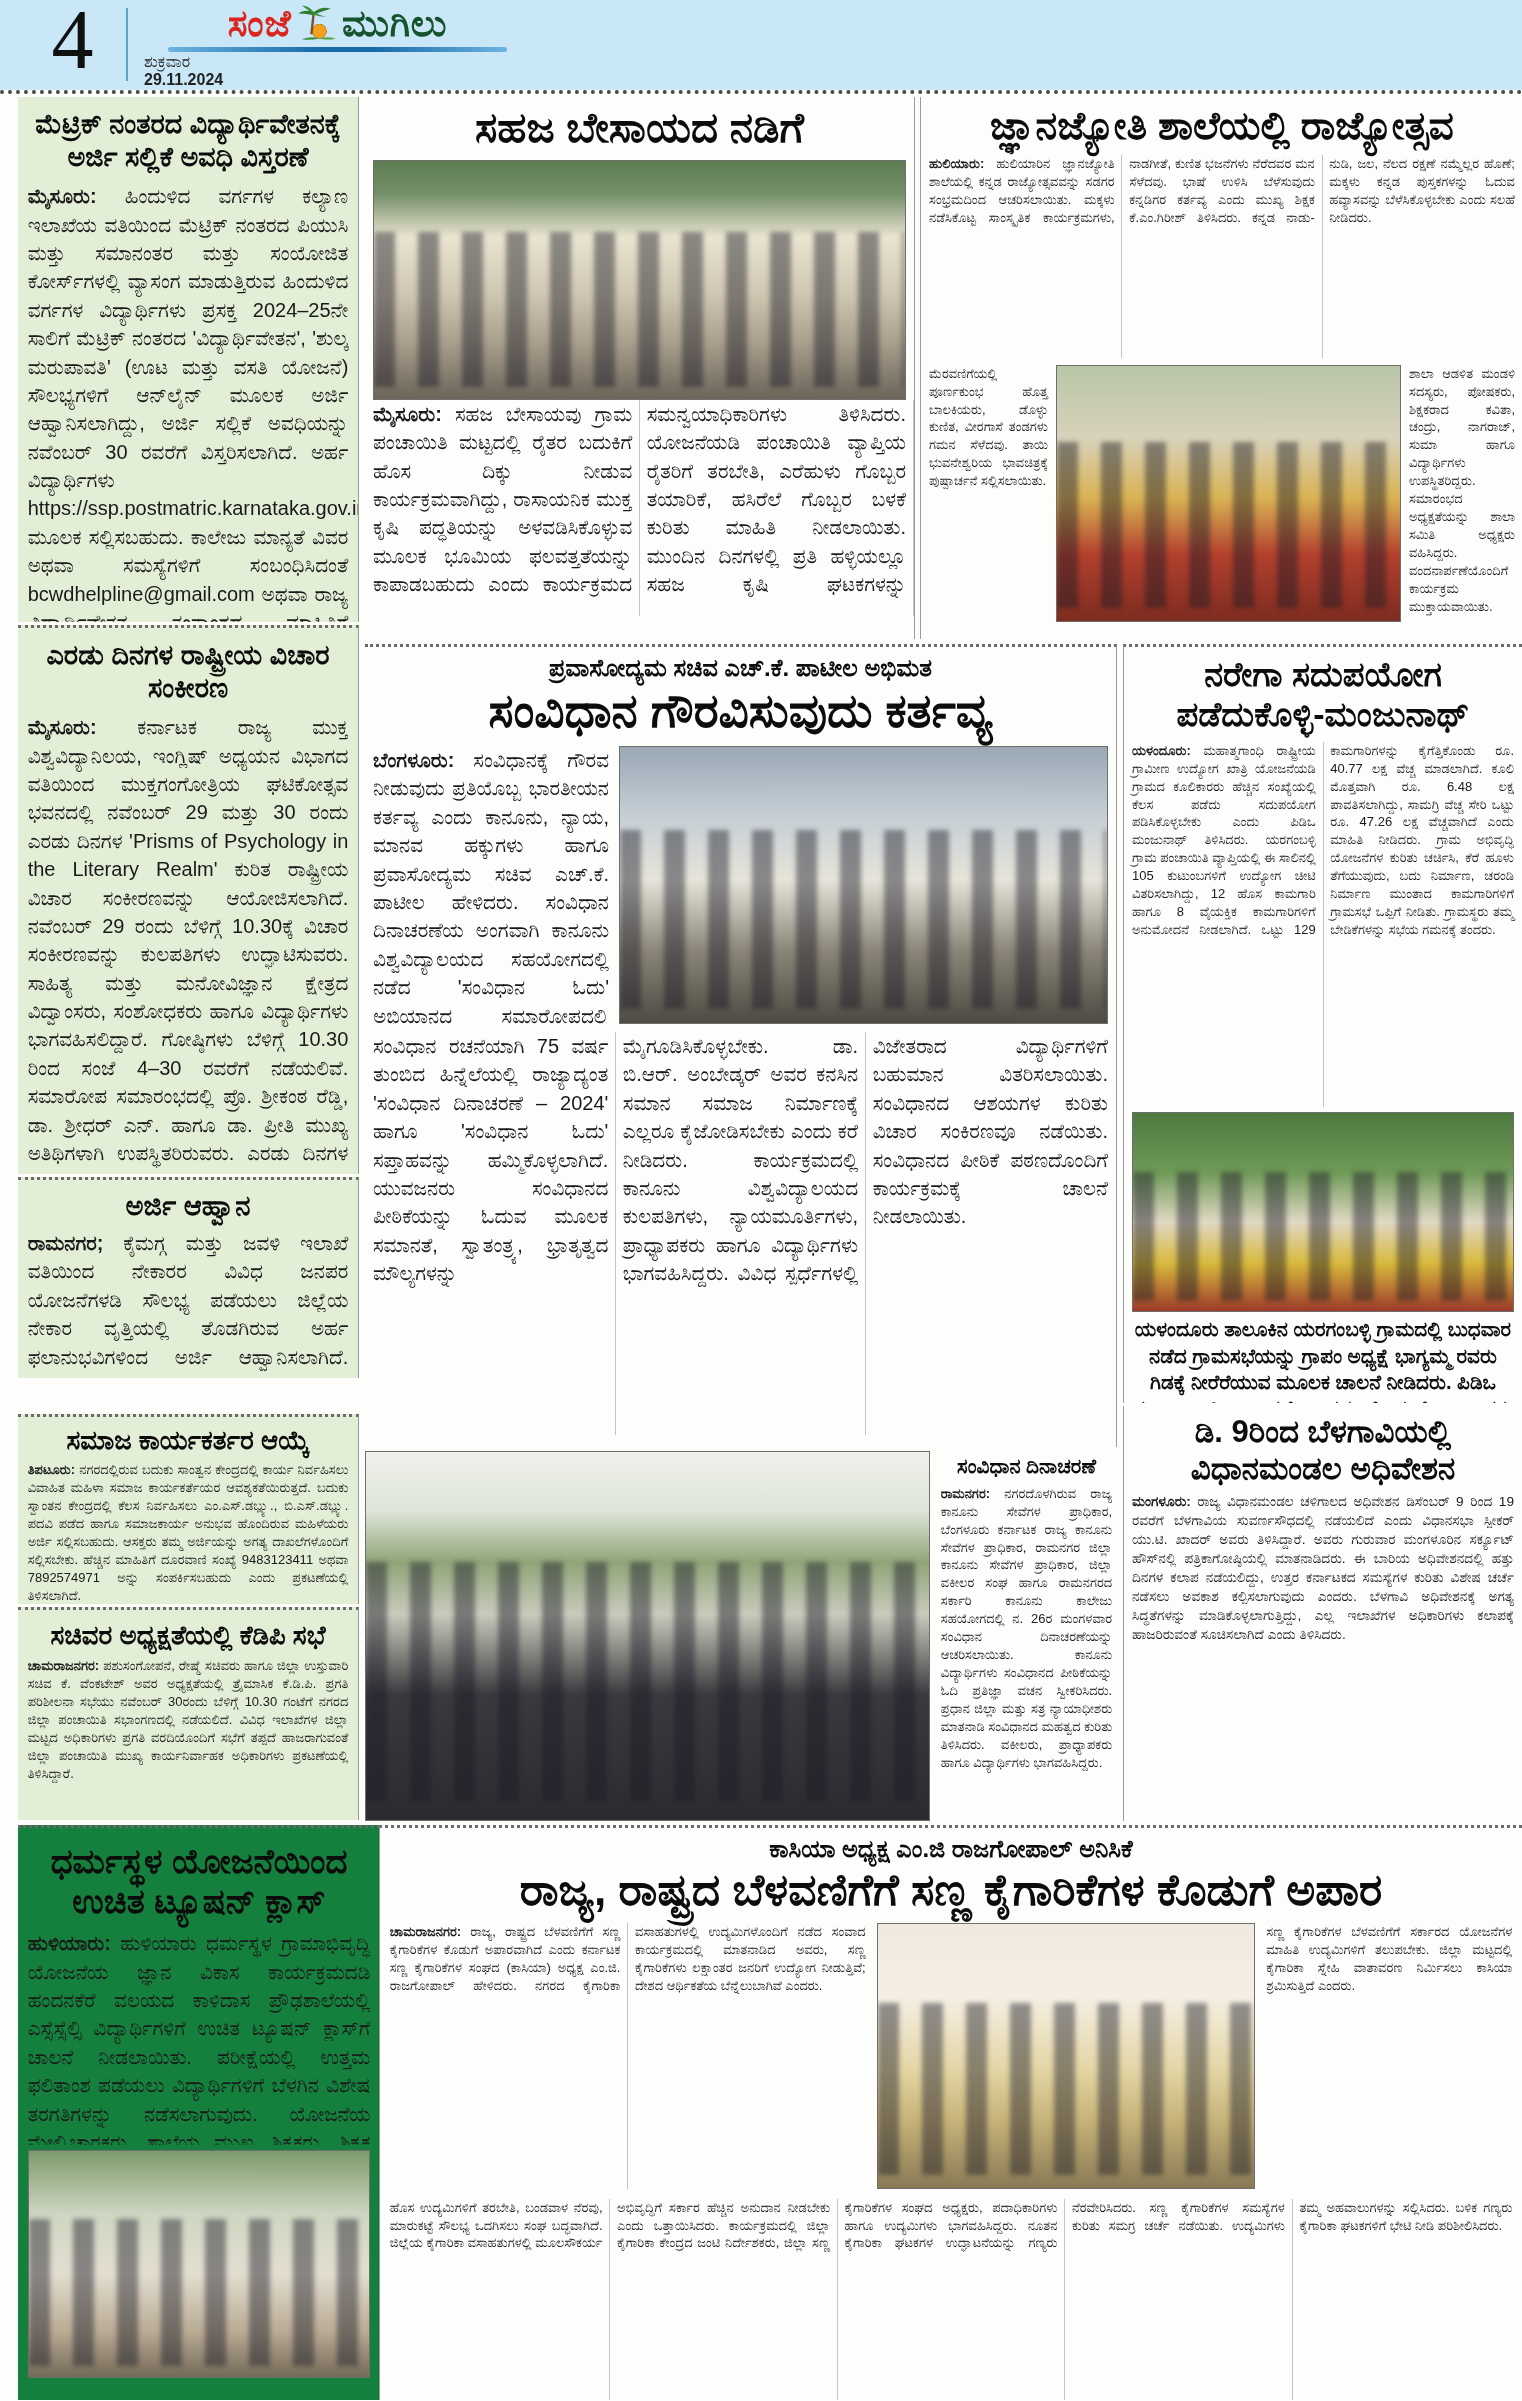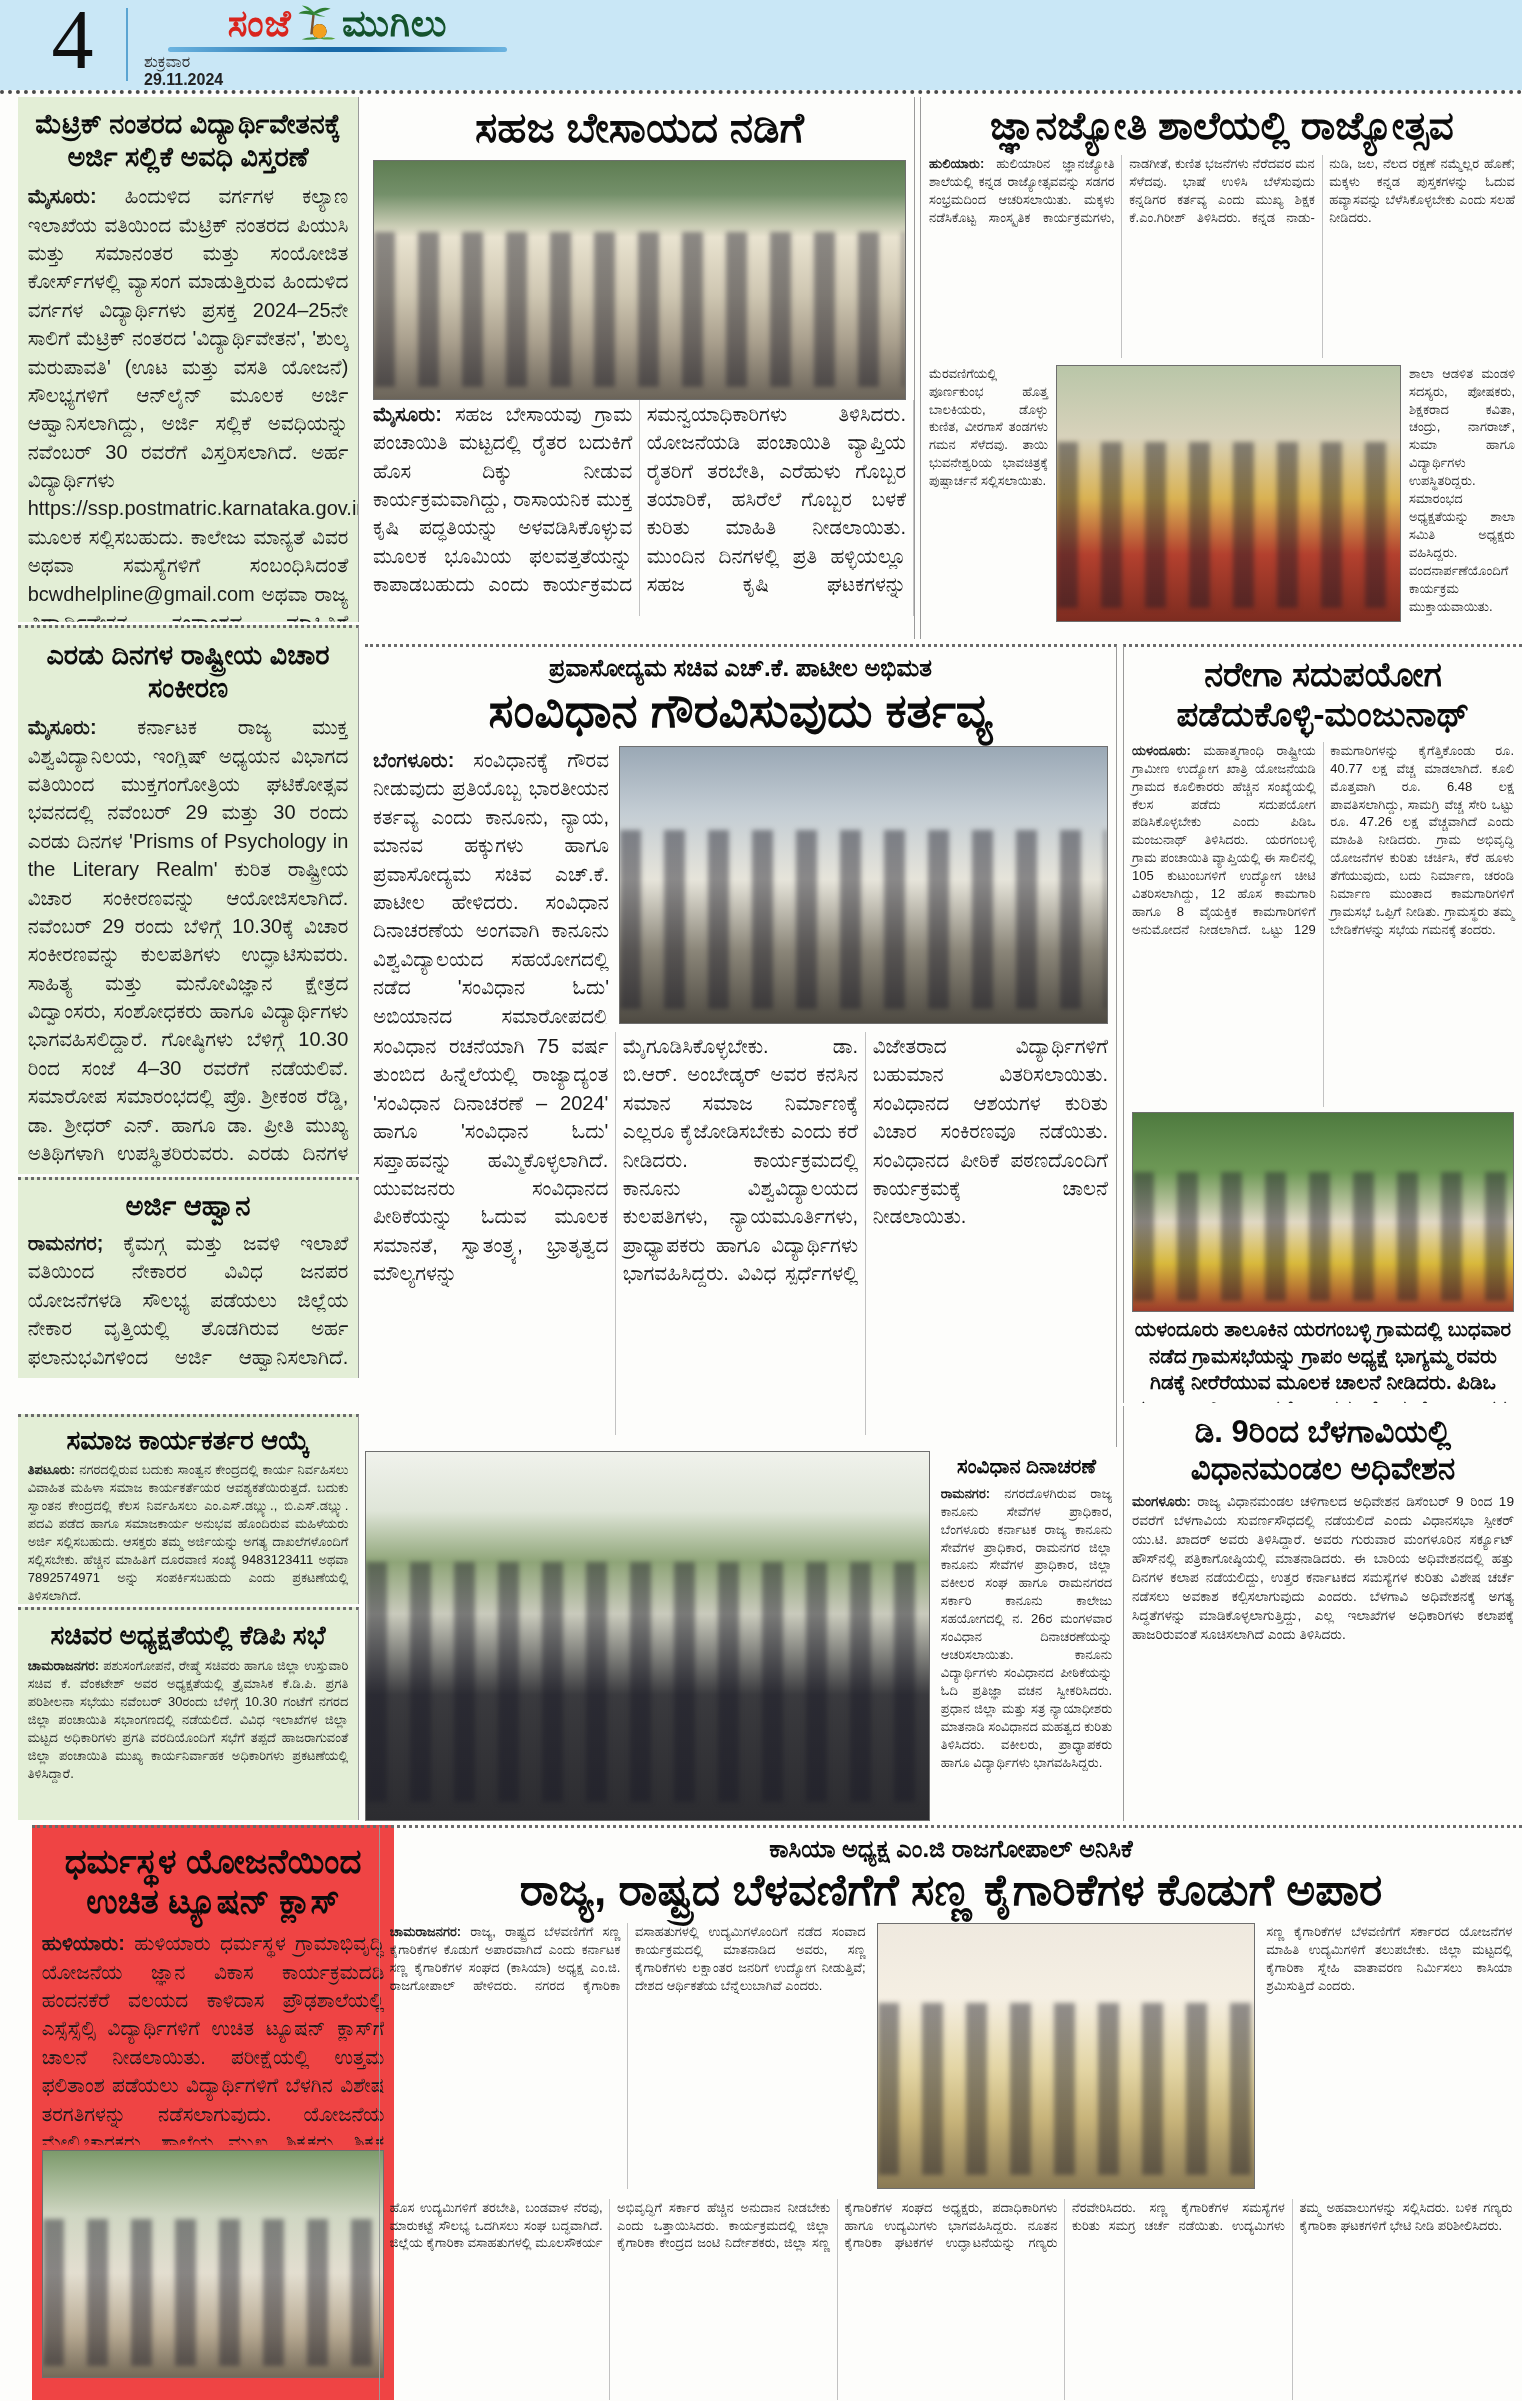--- a/index.html
+++ b/index.html
@@ -109,21 +109,21 @@
     <p class="body-sm"><span class="dl">ತಿಪಟೂರು:</span>
       <span>ನಗರದಲ್ಲಿರುವ ಬದುಕು ಸಾಂತ್ವನ ಕೇಂದ್ರದಲ್ಲಿ ಕಾರ್ಯ ನಿರ್ವಹಿಸಲು ವಿವಾಹಿತ ಮಹಿಳಾ ಸಮಾಜ ಕಾರ್ಯಕರ್ತೆಯರ ಆವಶ್ಯಕತೆಯಿರುತ್ತದೆ. ಬದುಕು ಸ್ವಾಂತನ ಕೇಂದ್ರದಲ್ಲಿ ಕೆಲಸ ನಿರ್ವಹಿಸಲು ಎಂ.ಎಸ್.ಡಬ್ಲ್ಯು., ಬಿ.ಎಸ್.ಡಬ್ಲ್ಯು. ಪದವಿ ಪಡೆದ ಹಾಗೂ ಸಮಾಜಕಾರ್ಯ ಅನುಭವ ಹೊಂದಿರುವ ಮಹಿಳೆಯರು ಅರ್ಜಿ ಸಲ್ಲಿಸಬಹುದು. ಆಸಕ್ತರು ತಮ್ಮ ಅರ್ಜಿಯನ್ನು ಅಗತ್ಯ ದಾಖಲೆಗಳೊಂದಿಗೆ ಸಲ್ಲಿಸಬೇಕು. ಹೆಚ್ಚಿನ ಮಾಹಿತಿಗೆ ದೂರವಾಣಿ ಸಂಖ್ಯೆ 9483123411 ಅಥವಾ 7892574971 ಅನ್ನು ಸಂಪರ್ಕಿಸಬಹುದು ಎಂದು ಪ್ರಕಟಣೆಯಲ್ಲಿ ತಿಳಿಸಲಾಗಿದೆ.</span></p>
   </div>
 
   <div class="abs green pad vline-r dotted-top" style="left:18px;top:1607px;width:341px;height:213px">
     <div class="hl" style="font-size:26px;line-height:1.2;padding:3.2px 3.2px 6.5px 3.2px">ಸಚಿವರ ಅಧ್ಯಕ್ಷತೆಯಲ್ಲಿ ಕೆಡಿಪಿ ಸಭೆ</div>
     <p class="body-sm"><span class="dl">ಚಾಮರಾಜನಗರ:</span>
       <span>ಪಶುಸಂಗೋಪನೆ, ರೇಷ್ಮೆ ಸಚಿವರು ಹಾಗೂ ಜಿಲ್ಲಾ ಉಸ್ತುವಾರಿ ಸಚಿವ ಕೆ. ವೆಂಕಟೇಶ್ ಅವರ ಅಧ್ಯಕ್ಷತೆಯಲ್ಲಿ ತ್ರೈಮಾಸಿಕ ಕೆ.ಡಿ.ಪಿ. ಪ್ರಗತಿ ಪರಿಶೀಲನಾ ಸಭೆಯು ನವೆಂಬರ್ 30ರಂದು ಬೆಳಿಗ್ಗೆ 10.30 ಗಂಟೆಗೆ ನಗರದ ಜಿಲ್ಲಾ ಪಂಚಾಯಿತಿ ಸಭಾಂಗಣದಲ್ಲಿ ನಡೆಯಲಿದೆ. ವಿವಿಧ ಇಲಾಖೆಗಳ ಜಿಲ್ಲಾ ಮಟ್ಟದ ಅಧಿಕಾರಿಗಳು ಪ್ರಗತಿ ವರದಿಯೊಂದಿಗೆ ಸಭೆಗೆ ತಪ್ಪದೆ ಹಾಜರಾಗುವಂತೆ ಜಿಲ್ಲಾ ಪಂಚಾಯಿತಿ ಮುಖ್ಯ ಕಾರ್ಯನಿರ್ವಾಹಕ ಅಧಿಕಾರಿಗಳು ಪ್ರಕಟಣೆಯಲ್ಲಿ ತಿಳಿಸಿದ್ದಾರೆ.</span></p>
   </div>
 
-  <div class="abs pad dotted-top" style="left:32px;top:1825px;width:362px;height:575px;background:#ef4444">
+  <div class="abs pad dotted-top" style="left:18px;top:1825px;width:362px;height:575px;background:#15803d">
     <div class="hl" style="font-size:34px;line-height:1.18;padding:6.5px 1.6px 8px 1.6px">ಧರ್ಮಸ್ಥಳ ಯೋಜನೆಯಿಂದ ಉಚಿತ ಟ್ಯೂಷನ್ ಕ್ಲಾಸ್</div>
     <p class="body-text" style="height:216px;overflow:hidden"><span class="dl">ಹುಳಿಯಾರು:</span>
       <span>ಹುಳಿಯಾರು ಧರ್ಮಸ್ಥಳ ಗ್ರಾಮಾಭಿವೃದ್ಧಿ ಯೋಜನೆಯ ಜ್ಞಾನ ವಿಕಾಸ ಕಾರ್ಯಕ್ರಮದಡಿ ಹಂದನಕೆರೆ ವಲಯದ ಕಾಳಿದಾಸ ಪ್ರೌಢಶಾಲೆಯಲ್ಲಿ ಎಸ್ಸೆಸ್ಸೆಲ್ಸಿ ವಿದ್ಯಾರ್ಥಿಗಳಿಗೆ ಉಚಿತ ಟ್ಯೂಷನ್ ಕ್ಲಾಸ್‌ಗೆ ಚಾಲನೆ ನೀಡಲಾಯಿತು. ಪರೀಕ್ಷೆಯಲ್ಲಿ ಉತ್ತಮ ಫಲಿತಾಂಶ ಪಡೆಯಲು ವಿದ್ಯಾರ್ಥಿಗಳಿಗೆ ಬೆಳಗಿನ ವಿಶೇಷ ತರಗತಿಗಳನ್ನು ನಡೆಸಲಾಗುವುದು. ಯೋಜನೆಯ ಮೇಲ್ವಿಚಾರಕರು, ಶಾಲೆಯ ಮುಖ್ಯ ಶಿಕ್ಷಕರು, ಶಿಕ್ಷಕ ವೃಂದ ಹಾಗೂ ಗ್ರಾಮಸ್ಥರು ಕಾರ್ಯಕ್ರಮದಲ್ಲಿ ಉಪಸ್ಥಿತರಿದ್ದರು. ವಿದ್ಯಾರ್ಥಿಗಳು ಈ ಸೌಲಭ್ಯದ ಸದುಪಯೋಗ ಪಡೆದುಕೊಳ್ಳುವಂತೆ ಸಂಘಟಕರು ಮನವಿ ಮಾಡಿದರು.</span></p>
     <div class="photo ph-tuition figures" style="width:100%;height:228px;margin-top:4.8px"></div>
   </div>
 
   <div class="abs vline-r" style="left:365px;top:97px;width:550px;height:542px;padding:0 8px">
     <div class="hl" style="font-size:42px;line-height:1.15;padding:6.5px 0 8px 0">ಸಹಜ ಬೇಸಾಯದ ನಡಿಗೆ</div>
     <div class="photo ph-sahaja figures" style="width:100%;height:240px"></div>
     <div class="cols-2 body-text" style="margin-top:0;height:216px">

